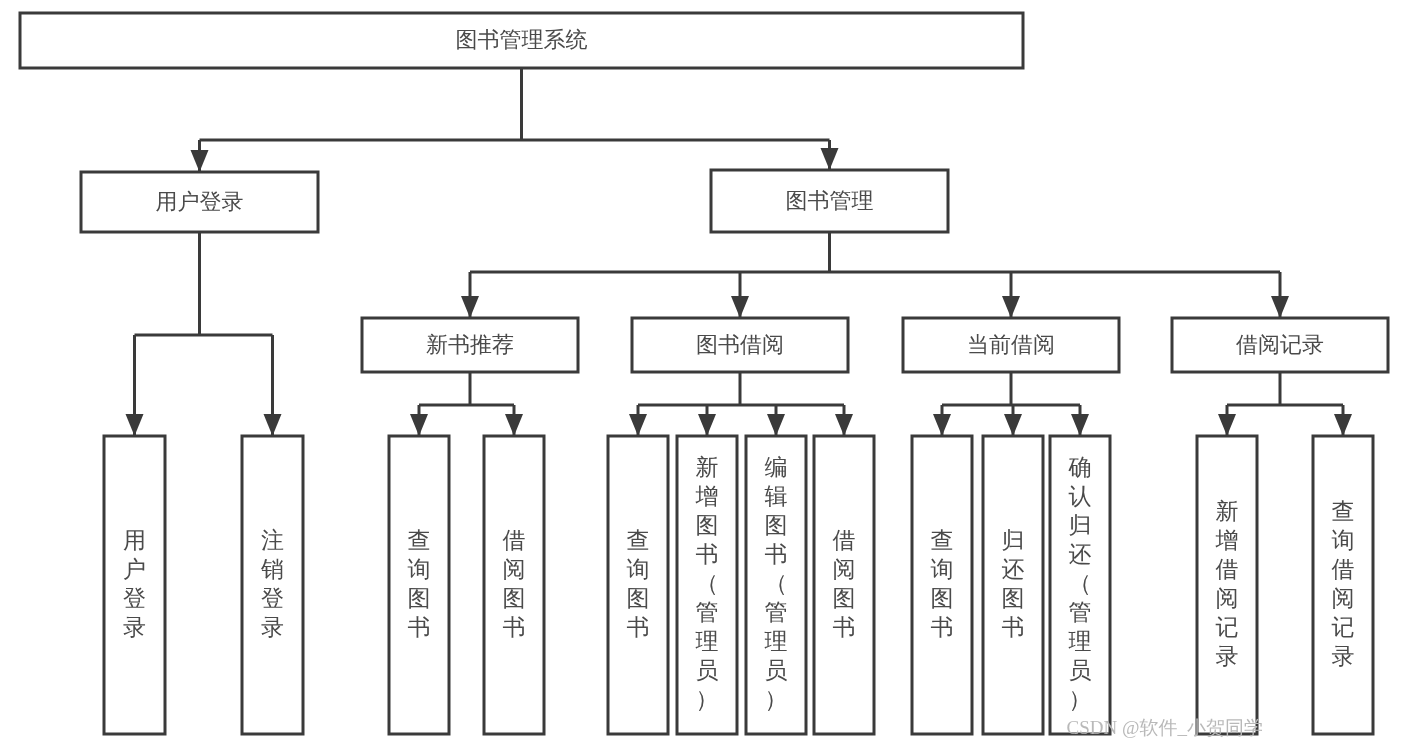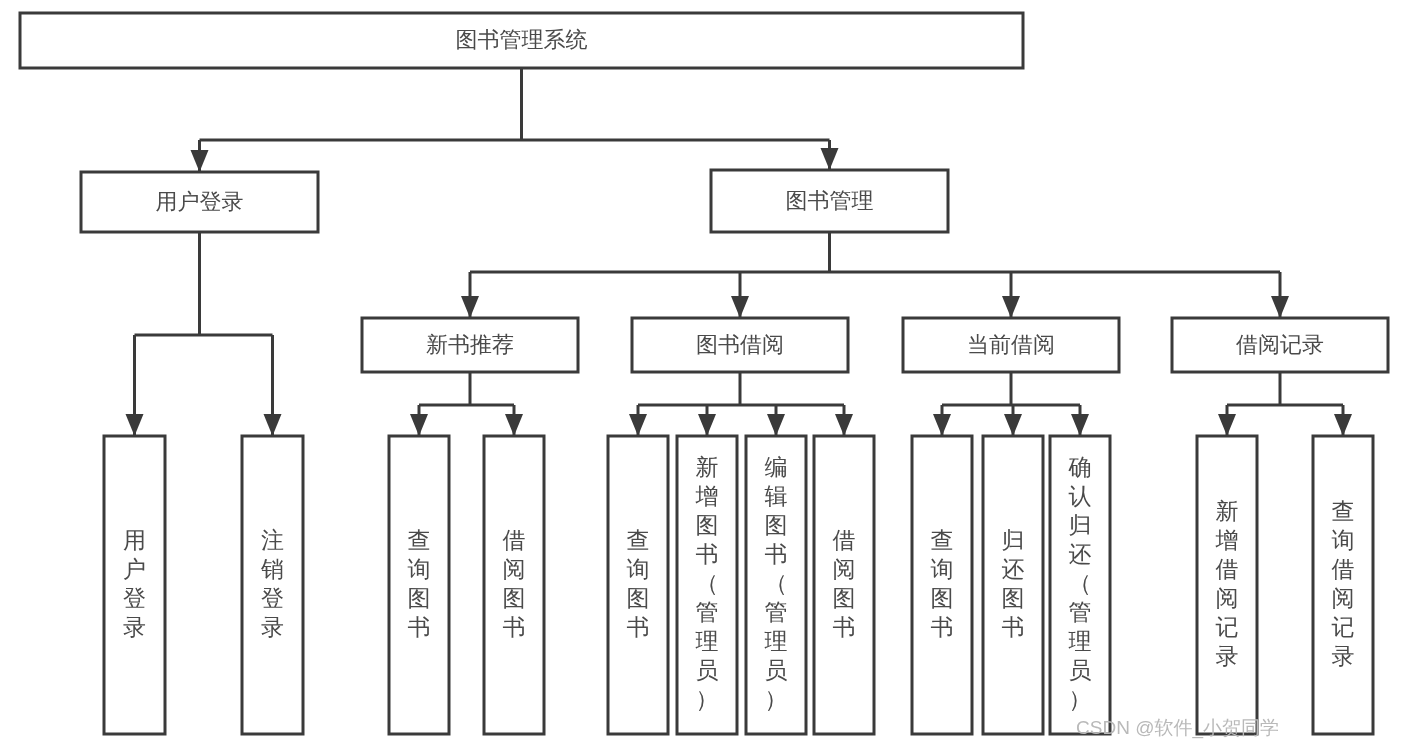--- a/index.html
+++ b/index.html
@@ -53,23 +53,23 @@
     font-family: "Liberation Sans", "DejaVu Sans", sans-serif;
     font-size: 23px;
     fill: #4a4a4a;
     writing-mode: vertical-rl;
     text-orientation: upright;
     text-anchor: middle;
     letter-spacing: 3px;
   }
   .watermark {
     position: absolute;
-    right: 8px;
+    right: 24px;
     bottom: 6px;
-    font-family: Liberation Sans, sans-serif;
+    font-family: Liberation Serif, serif;
     font-size: 19px;
     color: #b9b9b9;
     white-space: nowrap;
     pointer-events: none;
   }
 </style>
 </head>
 <body>
 
 <div id="diagram-root">

